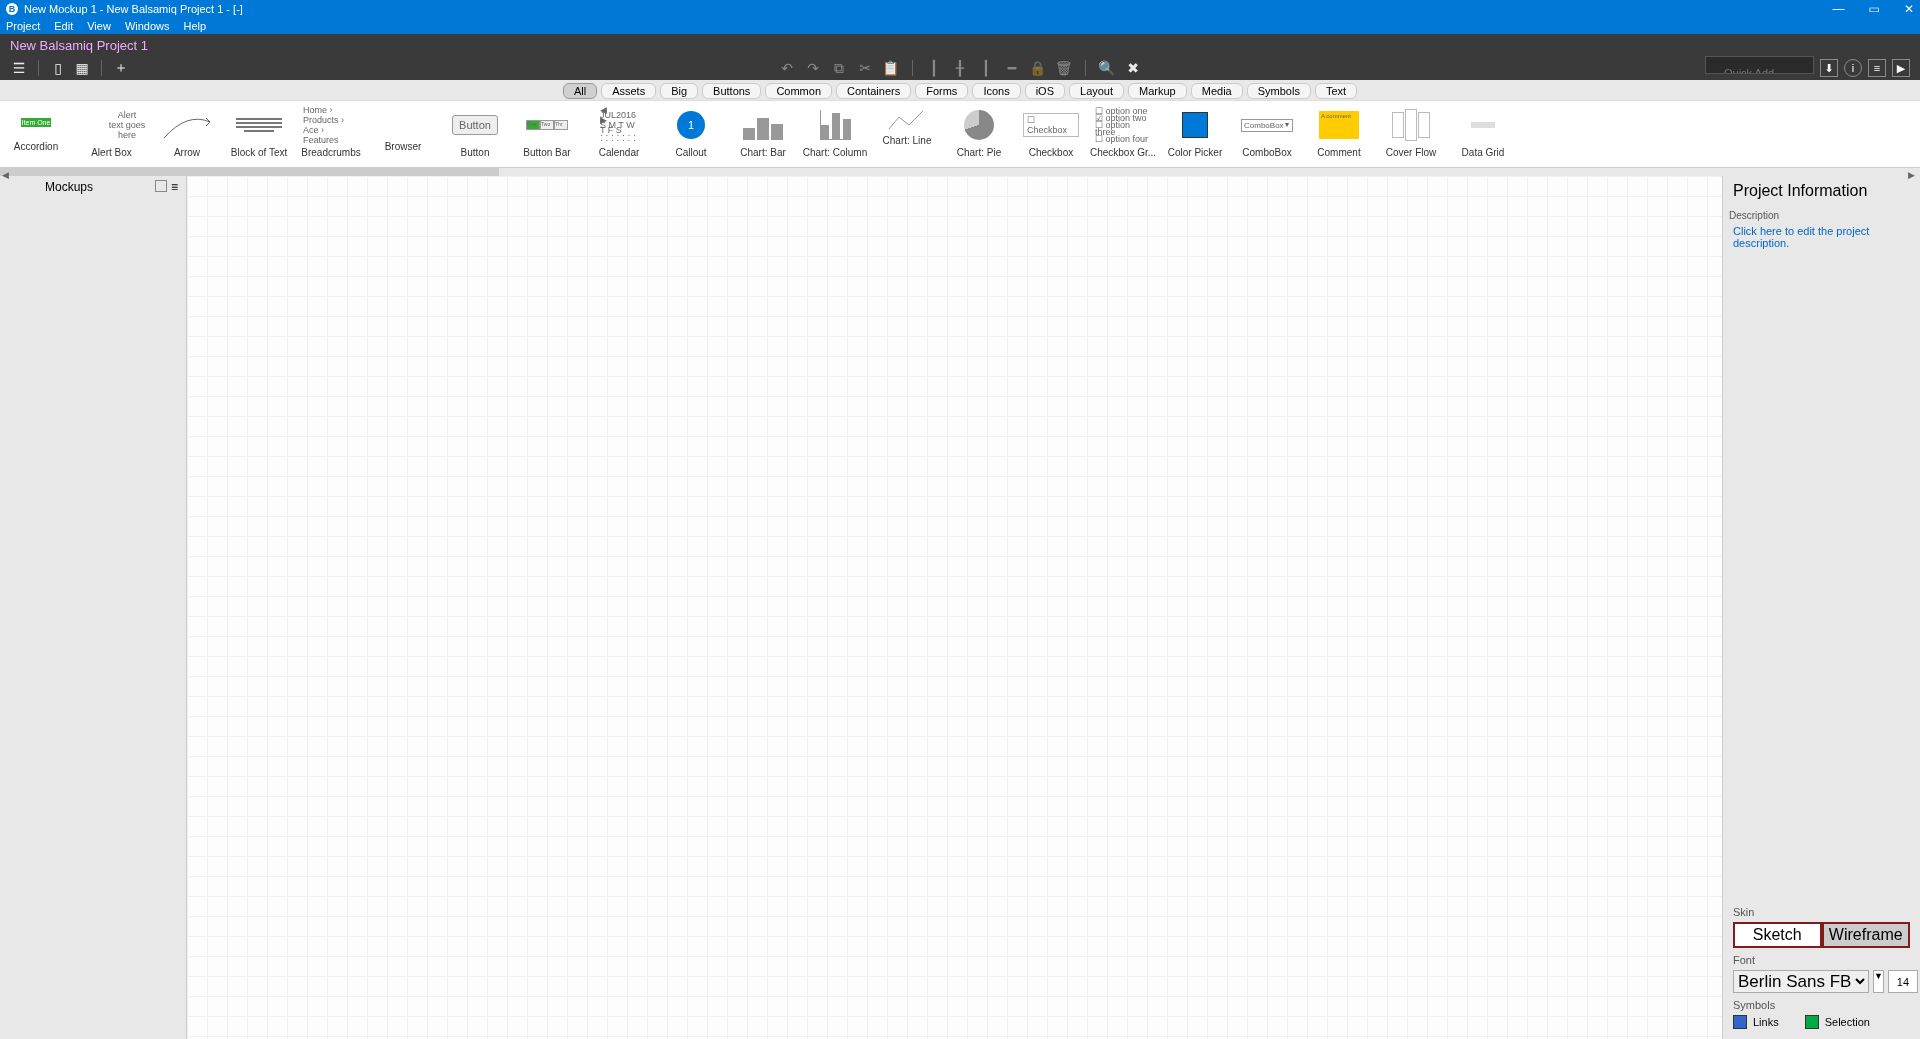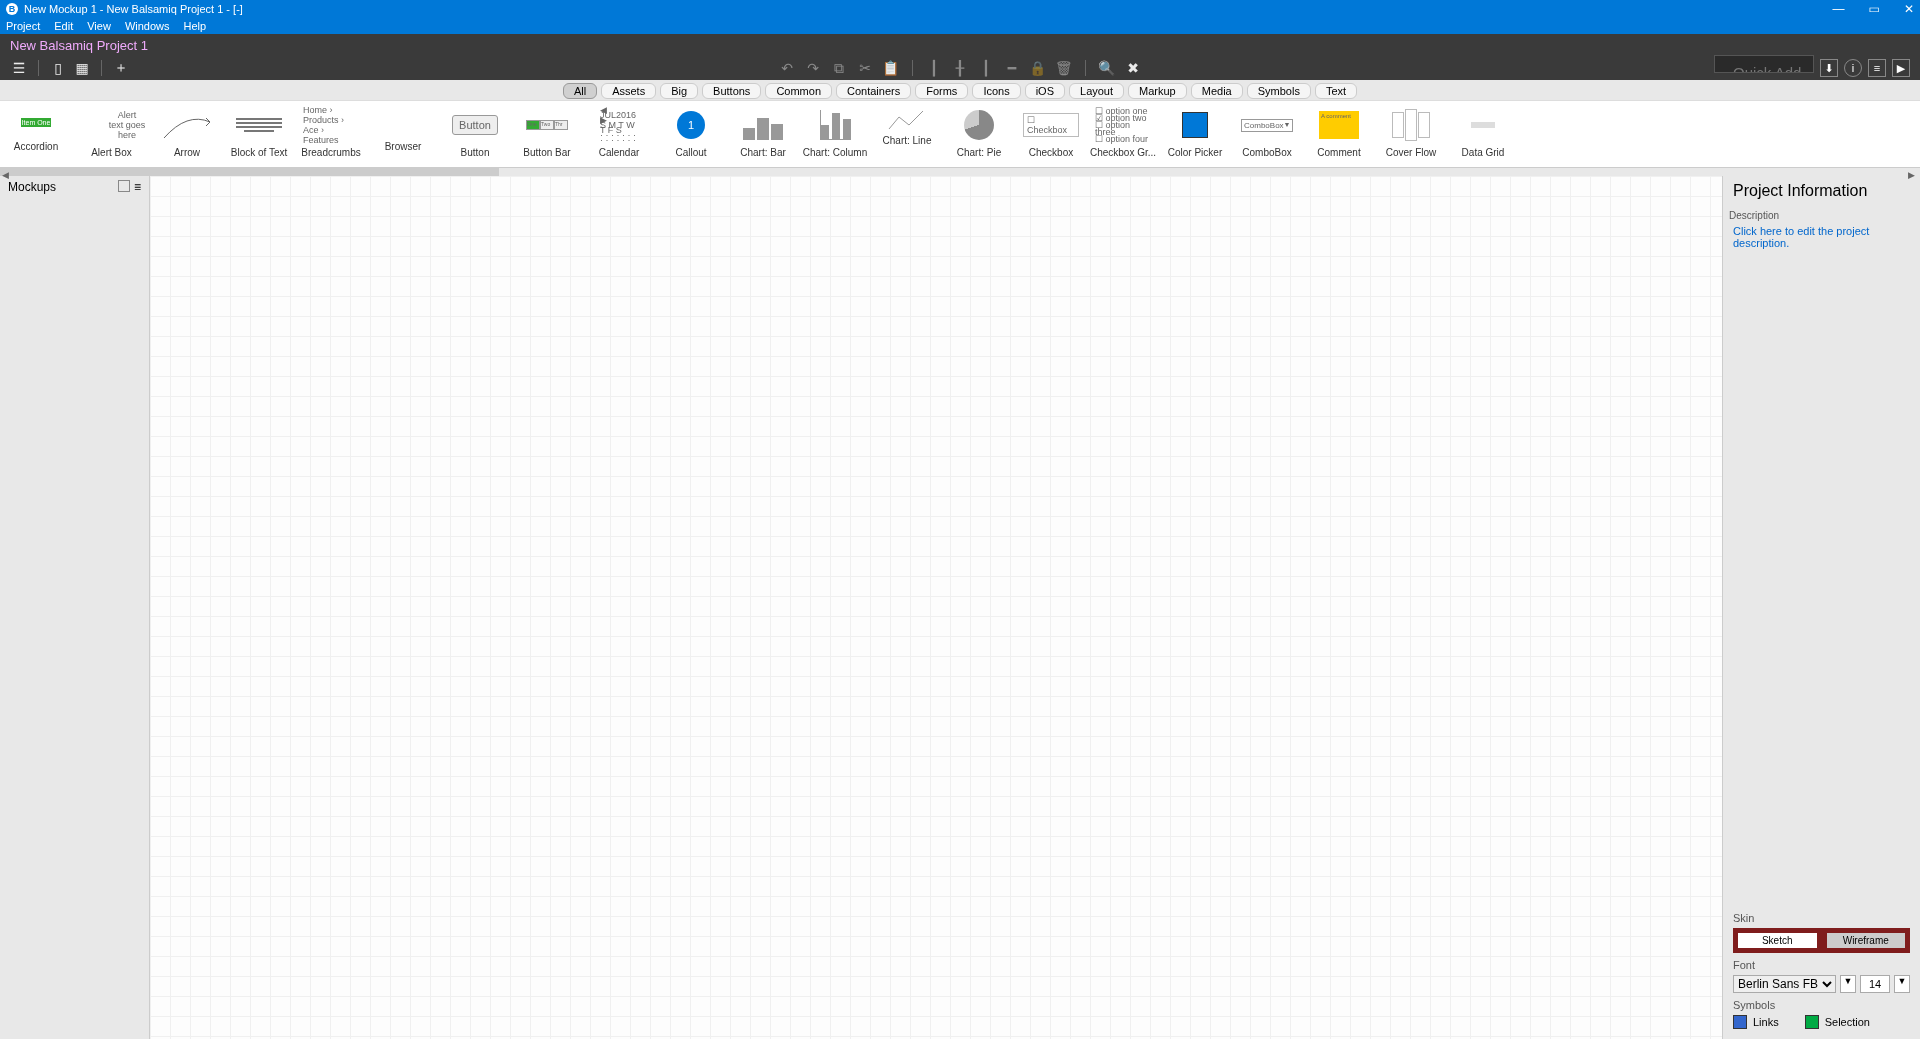--- a/index.html
+++ b/index.html
@@ -19,21 +19,21 @@
 .proj-bar { height: 22px; background: #3a3a3a; color: #f0abfc; display: flex; align-items: center; padding: 0 10px; font-size: 13px; }
 
 
 .toolbar-dark { height: 24px; background: #3a3a3a; color: white; display: flex; align-items: center; padding: 0 10px; }
 .toolbar-dark .left-group { display: flex; gap: 6px; align-items: center; }
 .toolbar-dark .center-group { position:absolute; left:50%; transform:translateX(-50%); display: flex; gap: 8px; align-items:center; }
 .toolbar-dark .right-group { margin-left: auto; display: flex; gap: 6px; align-items: center; }
 .sep { width:1px; height:16px; background:#666; margin:0 4px; }
 .icon-btn { cursor: pointer; opacity: 0.9; font-size: 14px; display:inline-flex;align-items:center;justify-content:center; width:18px; }
 .icon-btn.disabled { opacity:0.4; }
-.quick-add { background:#2a2a2a; border:1px solid #555; width: 100px; height:18px; color:#ccc; padding:16px 4px 0 18px; font-size:15px; outline:none; position:relative; }
+.quick-add { background:#2a2a2a; border:1px solid #555; width: 109px; height:18px; color:#ccc; padding:16px 4px 0 18px; font-size:11px; outline:none; position:relative; }
 .quick-add-wrap { position:relative; }
 .quick-add-wrap::before { content:"🔍"; position:absolute; left:4px; top:2px; font-size:10px; color:#aaa; }
 .tb-icon-sq { width:18px;height:18px; border:1px solid #888; cursor:pointer; display:inline-flex;align-items:center;justify-content:center; font-size:11px; }
 
 
 .cat-tabs { height: 20px; background: #e8e8e8; display: flex; align-items: center; justify-content: center; gap: 4px; padding-top:2px; }
 .cat-tabs .tab { background: #f5f5f5; border: 1px solid #ccc; padding: 1px 10px; font-size: 11px; cursor: pointer; border-radius:6px; }
 .cat-tabs .tab.active { background: #d0d0d0; border-color:#999; }
 
 
@@ -42,43 +42,43 @@
 .gitem { min-width: 72px; display: flex; flex-direction: column; align-items: center; cursor: pointer; padding: 4px 0 0 0; }
 .gitem .thumb { width: 56px; height: 40px; display: flex; align-items: center; justify-content: center; font-size: 9px; color: #666; border:0; }
 .gitem .label { font-size: 10px; color: #333; margin-top: 2px; }
 .gallery-scrollbar { height:8px; background:#e8e8e8; position:relative; }
 .gallery-scrollbar .thumb-bar { position:absolute; left:0; width:26%; height:100%; background:#ccc; }
 .gallery-arrow { position:absolute; top:70px; width:10px; height:10px; font-size:9px; color:#666; cursor:pointer; }
 .gallery-arrow.left{ left:2px; }
 .gallery-arrow.right{ right:2px; }
 
 
-.main { display: flex; height: calc(100% - 18px - 16px - 22px - 24px - 20px - 68px - 8px); }
+.main { display: flex; height: calc(100% - 18px - 16px - 22px - 24px - 20px - 68px - 8px); margin-left: 37px; }
 
 
 .left-panel { width: 150px; background: #e8e8e8; border-right: 1px solid #ccc; display: flex; flex-direction: column; }
 .left-panel .header { display: flex; align-items: center; padding: 4px 8px; font-size: 12px; background:#e8e8e8; }
 .left-panel .header .icons { margin-left: auto; display: flex; gap: 4px; }
 .left-panel .mockup-tile { background: #0078d7; color: white; height: 106px; display: flex; align-items: flex-end; justify-content: center; font-size: 11px; padding-bottom: 6px; cursor: pointer; }
 
 
 .canvas { flex: 1; background-color: #fdfdfd; background-image: linear-gradient(#f0f0f0 1px, transparent 1px), linear-gradient(90deg, #f0f0f0 1px, transparent 1px); background-size: 20px 20px; }
 
 
 .right-panel { width: 198px; background: #e8e8e8; border-left: 1px solid #ccc; display: flex; flex-direction: column; padding: 0; }
 .right-panel .section-title { font-size: 16px; padding: 6px 10px; background:#e8e8e8; }
 .right-panel .section-sub { font-size: 10px; padding: 4px 6px 2px; color:#555; }
 .right-panel .desc-placeholder { font-size: 11px; color: #0066cc; padding: 2px 10px 10px; cursor: pointer; }
 .right-panel .bottom { margin-top: auto; padding: 6px 10px 10px; }
 .right-panel .row-label { font-size: 11px; color:#555; margin-top:6px; }
 .skin-toggle { display:flex; margin-top:4px; }
-.skin-toggle .opt { flex:1; text-align:center; border:5px solid #7f1d1d; font-size:10px; padding:2px; background:#fff; cursor:pointer; }
+.skin-toggle .opt { flex:1; text-align:center; border:2px solid #7f1d1d; font-size:16px; padding:2px; background:#fff; cursor:pointer; }
 .skin-toggle .opt.active { background:#ccc; }
 .font-row { display:flex; gap:4px; margin-top:4px; }
-.font-row select { flex:1; font-size:12px; border:1px solid #aaa; }
+.font-row select { flex:1; font-size:17px; border:1px solid #aaa; }
 .font-row .size { width:30px; font-size:11px; border:1px solid #aaa; text-align:center; }
 .font-row .dd { width:18px; border:1px solid #aaa; font-size:9px; text-align:center; background:#fff; cursor:pointer; }
 .colors-row { display:flex; align-items:center; gap:6px; margin-top:4px; font-size:11px; }
 .color-sw { width:14px; height:14px; border:1px solid #333; }
 
 
 .th-accordion{ border:1px solid #999; }
 .th-accordion .h{ background:#3a3; color:white; font-size:7px; padding:1px; }
 .th-accordion .r{ border-top:1px solid #ccc; height:7px; }
 .th-alert{ border:1px solid #999; padding:4px; font-size:6px; text-align:center; }

